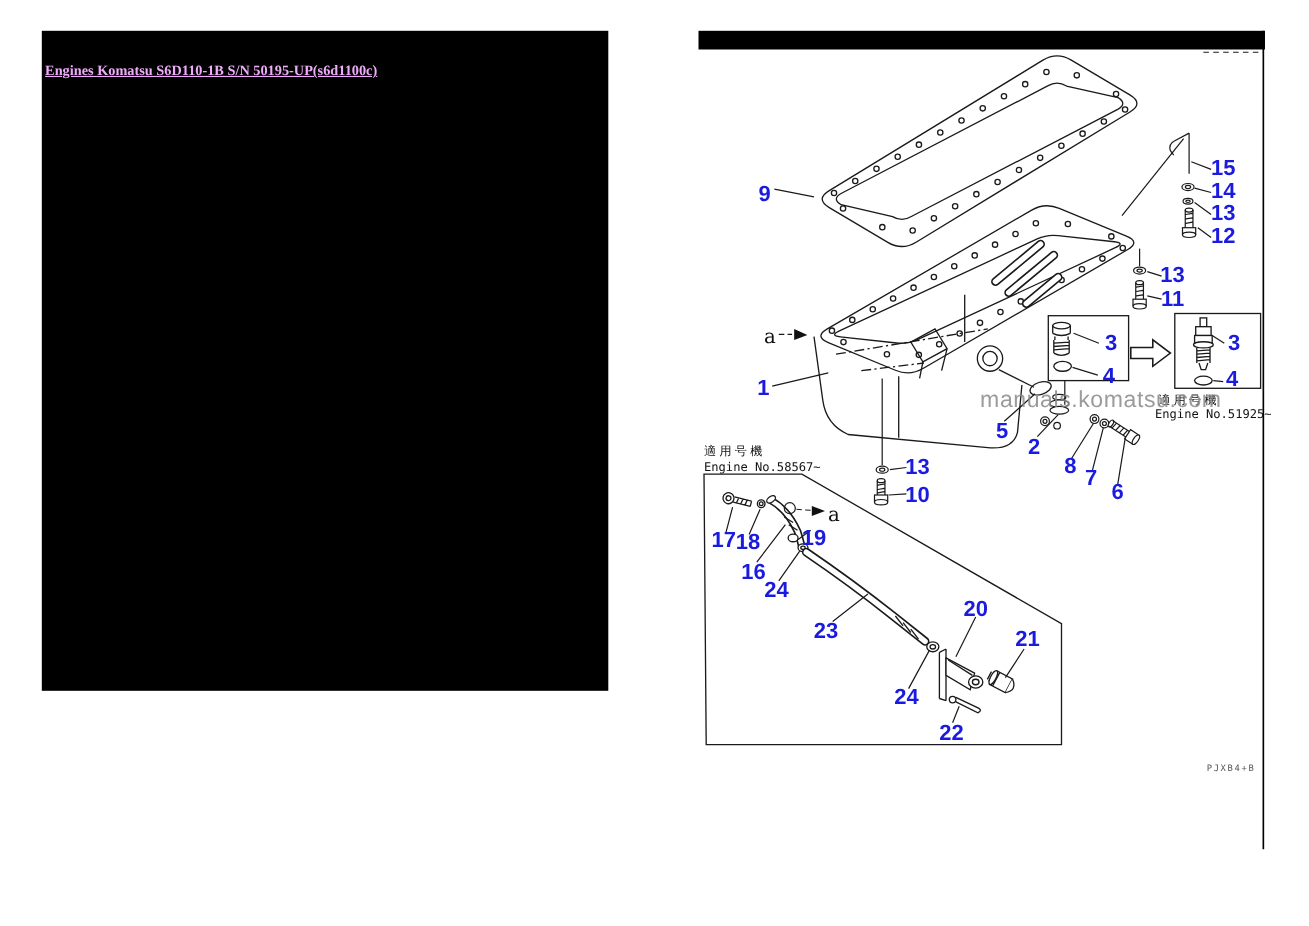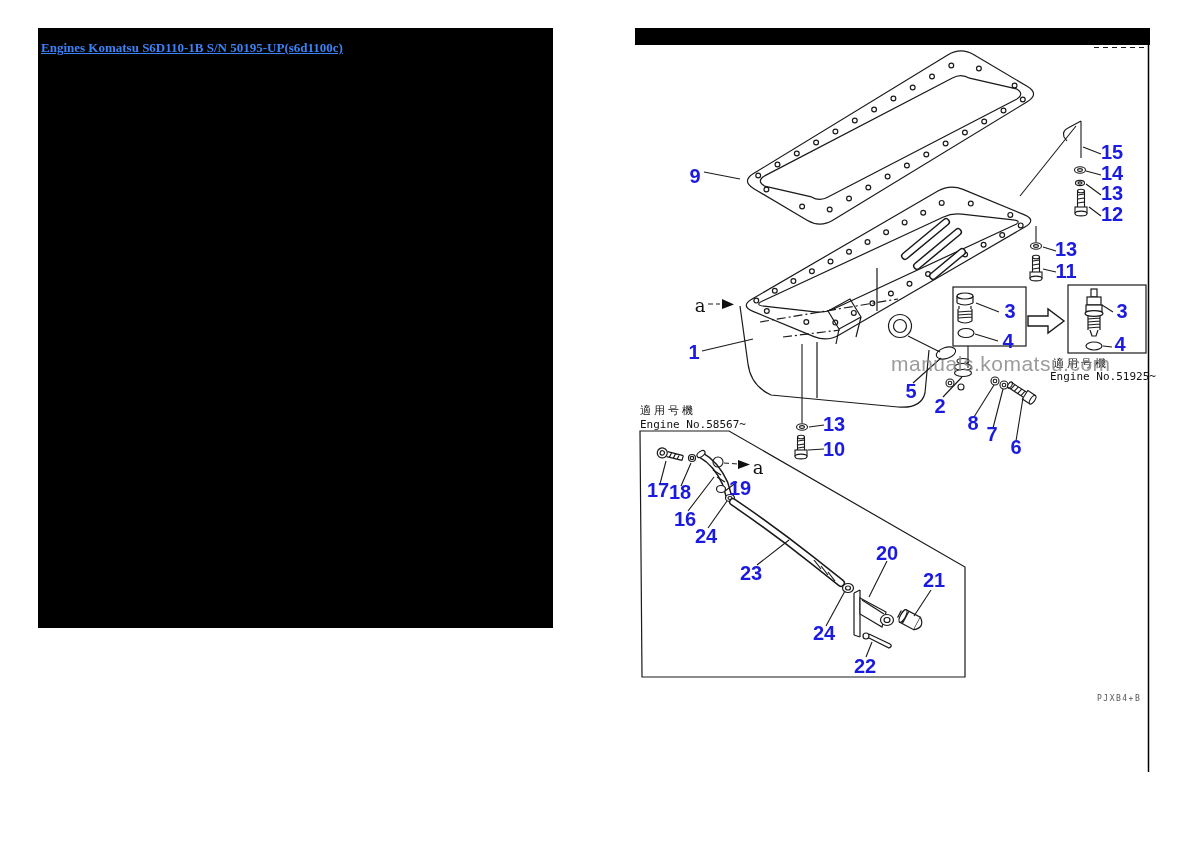--- a/index.html
+++ b/index.html
@@ -1,20 +1,20 @@
 <!DOCTYPE html>
 <html><head>
 <meta charset="utf-8">
 <style>
   html,body{margin:0;padding:0;background:#ffffff;}
   .page{position:relative;width:1190px;height:842px;background:#fff;overflow:hidden;
         font-family:"Liberation Sans",sans-serif;}
   .left-panel{position:absolute;left:38px;top:28px;width:515px;height:600px;background:#000;}
-  .src-link{position:absolute;left:3px;top:12px;font-family:"Liberation Serif",serif;
-            font-weight:bold;font-size:13px;color:#3b82f6;text-decoration:underline;white-space:nowrap;}
+  .src-link{position:absolute;left:3px;top:28px;font-family:"Liberation Serif",serif;
+            font-weight:bold;font-size:13px;color:#f0abfc;text-decoration:underline;white-space:nowrap;}
   svg{position:absolute;left:0;top:0;}
   .watermark{position:absolute;left:891px;top:352px;font-size:21px;color:#8a8a8a;opacity:.85;
              letter-spacing:0.5px;white-space:nowrap;}
   svg text.callout{font-family:"Liberation Sans",sans-serif;font-size:20px;font-weight:bold;fill:#1b1be0;}
   svg text.viewlbl{font-family:"DejaVu Serif",serif;font-size:18px;fill:#111;}
   svg text.jp{font-family:"DejaVu Sans",sans-serif;font-size:11px;fill:#111;letter-spacing:3px;}
   svg text.mono{font-family:"DejaVu Sans Mono",monospace;font-size:11px;fill:#111;}
   svg text.code{font-family:"DejaVu Sans Mono",monospace;font-size:8px;fill:#555;letter-spacing:1.5px;}
   svg .ln{stroke:#1a1a1a;fill:none;}
 </style>

